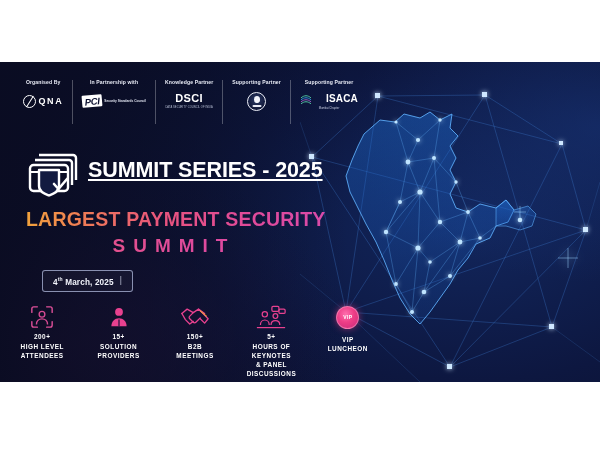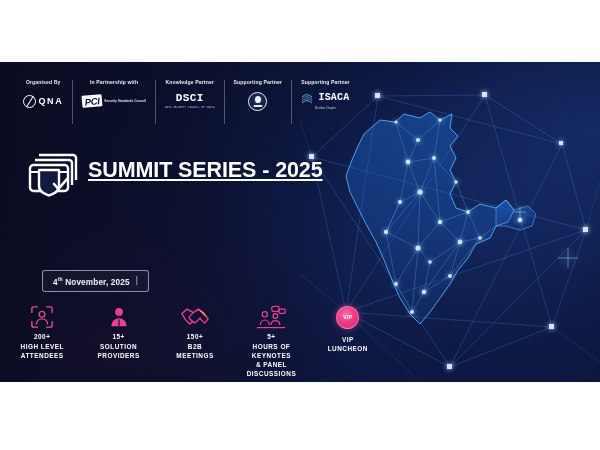--- a/index.html
+++ b/index.html
@@ -64,21 +64,21 @@
   
   .pci{display:flex;align-items:center;gap:2px;}
   .pci-box{
     background:#fff;color:#0c1030;font-size:9.5px;font-weight:bold;font-style:italic;
     padding:1.5px 2.5px 1px;line-height:1;letter-spacing:-.3px;
     transform:rotate(-5deg);border-radius:1px;
   }
   .pci-sub{font-size:3.2px;color:#dfe3ef;line-height:1.25;text-align:left;font-weight:bold;}
 
   
-  .dsci{display:flex;flex-direction:column;align-items:center;font-family:Liberation Mono, monospace;}
+  .dsci{display:flex;flex-direction:column;align-items:center;}
   .dsci-txt{font-size:11px;font-weight:bold;color:#fff;letter-spacing:.4px;line-height:1;}
   .dsci-sub{font-size:2.6px;color:#b9c0d6;letter-spacing:.1px;margin-top:1.5px;}
 
   
   .seal{
     width:17px;height:17px;border-radius:50%;
     background:radial-gradient(circle at 50% 40%, #2b3a66 0%, #11183a 70%);
     border:1.4px solid #eceff8;position:relative;
   }
   .seal:before{
@@ -86,21 +86,21 @@
     width:6px;height:7px;border-radius:50% 50% 45% 45%;
     background:#f2f4fb;
   }
   .seal:after{
     content:"";position:absolute;left:50%;bottom:2.2px;transform:translateX(-50%);
     width:9px;height:2px;background:#e7eaf5;border-radius:1px;
   }
 
   
   .isaca{display:flex;flex-direction:column;align-items:center;}
-  .isaca-row{display:flex;align-items:center;gap:5px;font-family:Liberation Mono, monospace;}
+  .isaca-row{display:flex;align-items:flex-end;gap:14px;}
   .isaca-mark{width:12px;height:12px;position:relative;overflow:hidden;border-radius:1px;}
   .isaca-txt{font-size:10px;font-weight:bold;color:#fff;letter-spacing:.2px;line-height:1;}
   .isaca-sub{font-size:2.8px;color:#c3c9dd;margin-top:1.5px;}
 
   
   .title-wrap{position:absolute;left:26px;top:84px;width:330px;}
   .title-row{display:flex;align-items:center;gap:8px;}
   .logo-mark{flex:0 0 auto;width:54px;height:50px;position:relative;}
   .title-lines{line-height:1.0;}
   .t-line{
@@ -344,24 +344,28 @@
             <path d="M4 26 h38" stroke="#ffffff" stroke-width="2.2"></path>
             <path d="M26 26 L26 42 C26 48 20 50 16 51.5 C12 50 6 48 6 42 L6 26 Z" fill="#121a40" stroke="#ffffff" stroke-width="2.4" stroke-linejoin="round" transform="translate(7,-2)"></path>
             <path d="M28 38 l4.5 5 L41 33" fill="none" stroke="#ffffff" stroke-width="2.6" stroke-linecap="round" stroke-linejoin="round"></path>
           </svg>
         </div>
         <div class="title-lines">
           <div class="t-line two">SUMMIT SERIES - 2025</div>
         </div>
       </div>
 
+      <div class="sub-wrap">
+        <div class="s-line1">LARGEST PAYMENT SECURITY</div>
+        <div class="s-line2">SUMMIT</div>
+      </div>
     </div>
 
     <div class="datebar">
-      <span><span>4</span><span class="sup">th</span> <span>November, 2025</span></span>
+      <span><span>4</span><span class="sup">th</span> <span>March, 2025</span></span>
       <span class="sep">|</span>
     </div>
 
     <div class="stats">
 
       <div class="stat">
         <div class="stat-ico">
           <svg viewBox="0 0 26 26" width="24" height="24" aria-hidden="true">
             <g fill="none" stroke="#e0509a" stroke-width="1.5" stroke-linecap="round">
               <path d="M2 8 V4 a2 2 0 0 1 2-2 h4"></path>

